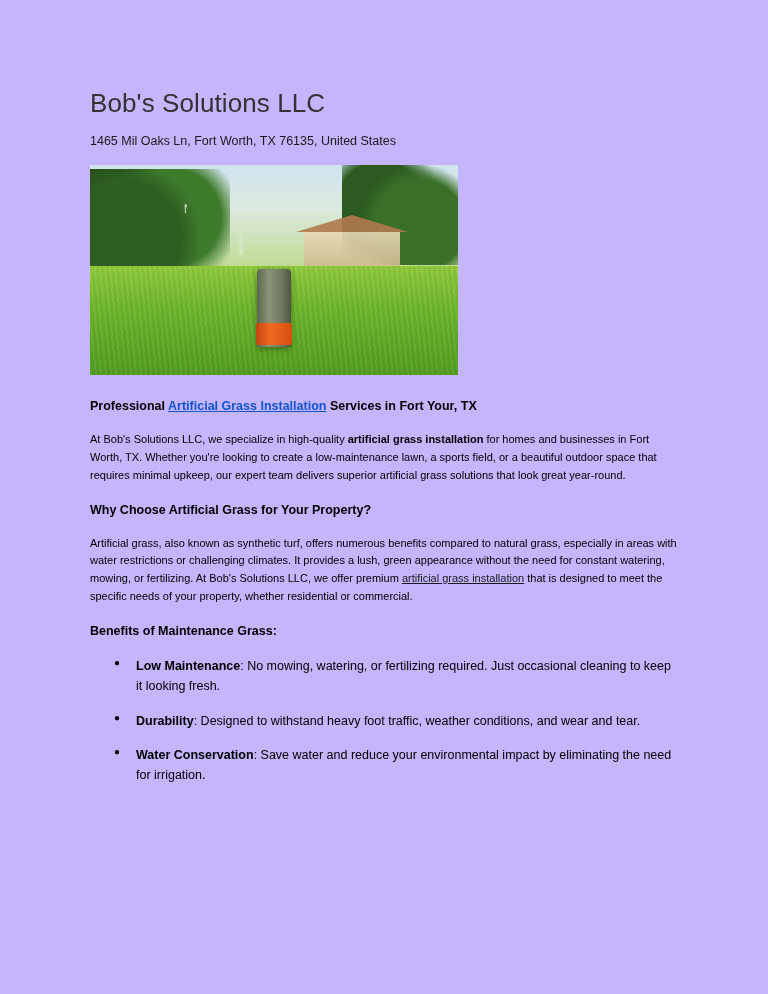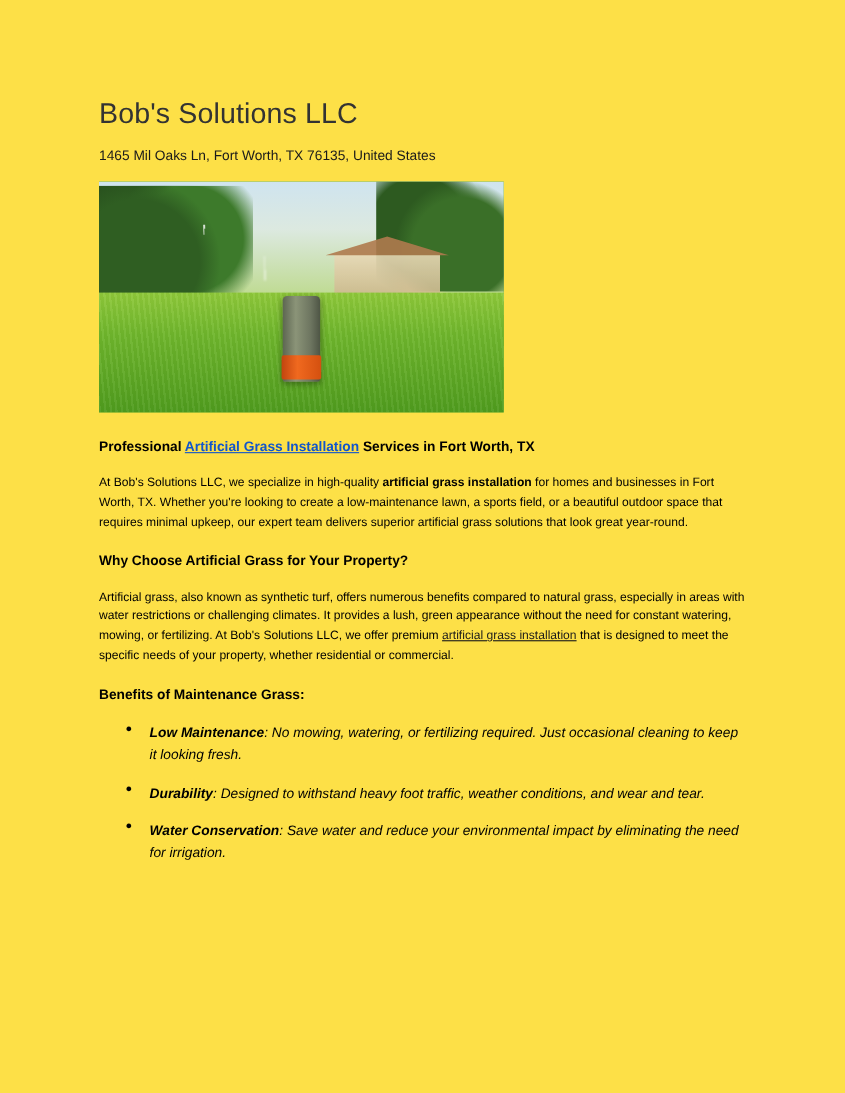--- a/index.html
+++ b/index.html
@@ -11,21 +11,21 @@
     width: 768px;
     height: 994px;
     font-family: "Liberation Sans", sans-serif;
     color: #000000;
     overflow: hidden;
   }
   .page {
     position: relative;
     width: 768px;
     height: 994px;
-    background: #fde047;
+    background: #c4b5fd;
     box-sizing: border-box;
     padding: 88px 90px 0 90px;
   }
   .doc-title {
     font-size: 26px;
     font-weight: 400;
     color: #333333;
     letter-spacing: 0.1px;
     margin: 0 0 14px 0;
     line-height: 1.2;
@@ -169,21 +169,20 @@
     margin: 0;
     padding-left: 46px;
     list-style: none;
   }
   ul.benefits li {
     position: relative;
     font-size: 12.5px;
     line-height: 1.62;
     margin-bottom: 14px;
     padding-left: 0;
-    font-style: italic;
   }
   ul.benefits li:before {
     content: "●";
     position: absolute;
     left: -22px;
     top: -1px;
     font-size: 10px;
     color: #000;
   }
 </style>
@@ -202,21 +201,21 @@
     <div class="trees-left"></div>
     <div class="trees-right"></div>
     <div class="house"></div>
     <div class="grass"></div>
     <div class="spray"></div>
     <div class="spray2"></div>
     <div class="sprinkler-body"></div>
     <div class="sprinkler-collar"></div>
   </div>
 
-  <h3 class="sub"><span>Professional </span><a class="link" href="#">Artificial Grass Installation</a><span> Services in Fort Worth, TX</span></h3>
+  <h3 class="sub"><span>Professional </span><a class="link" href="#">Artificial Grass Installation</a><span> Services in Fort Your, TX</span></h3>
 
   <p class="body"><span>At Bob's Solutions LLC, we specialize in high-quality </span><span class="bold">artificial grass installation</span><span> for homes and businesses in Fort Worth, TX. Whether you're looking to create a low-maintenance lawn, a sports field, or a beautiful outdoor space that requires minimal upkeep, our expert team delivers superior artificial grass solutions that look great year-round.</span></p>
 
   <h3 class="sub">Why Choose Artificial Grass for Your Property?</h3>
 
   <p class="body"><span>Artificial grass, also known as synthetic turf, offers numerous benefits compared to natural grass, especially in areas with water restrictions or challenging climates. It provides a lush, green appearance without the need for constant watering, mowing, or fertilizing. At Bob's Solutions LLC, we offer premium </span><a class="link-black" href="#">artificial grass installation</a><span> that is designed to meet the specific needs of your property, whether residential or commercial.</span></p>
 
   <h3 class="sub"><span class="bold">Benefits of Maintenance Grass</span><span>:</span></h3>
 
   <ul class="benefits">

